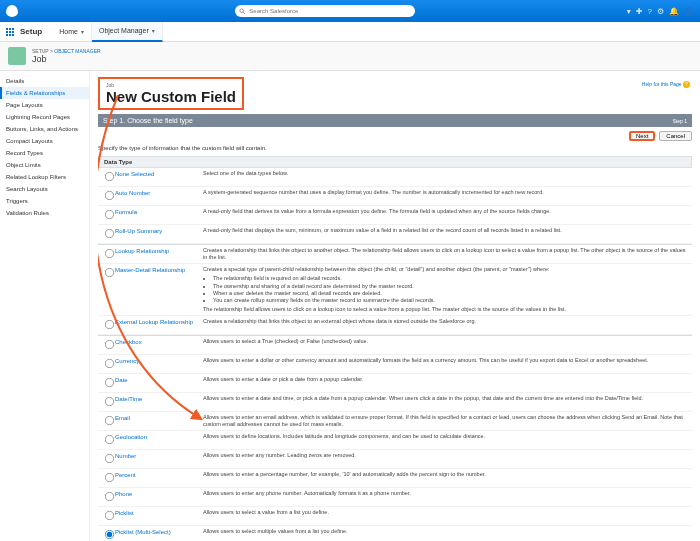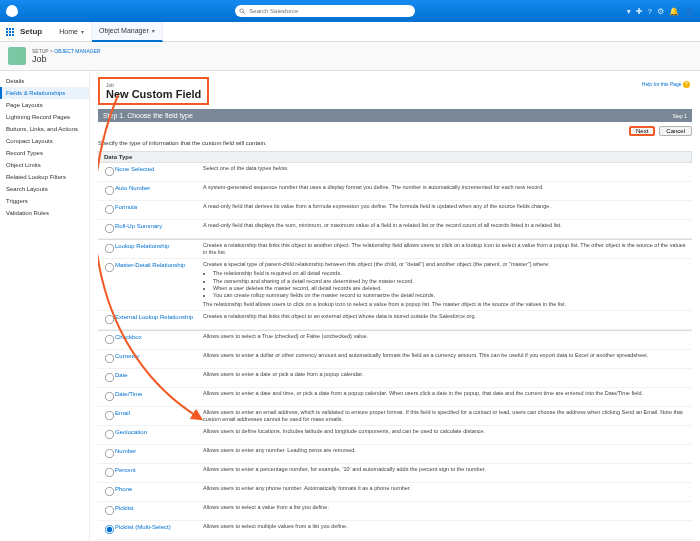--- a/index.html
+++ b/index.html
@@ -24,21 +24,21 @@
   .crumb { font-size:5px; color:#666; }
   .crumb a { color:#0070d2; text-decoration:none; }
   .header-title { font-size:9px; font-weight:400; }
   .layout { display:flex; }
   .sidebar { width:90px; border-right:1px solid #eee; padding:4px 0; }
   .sidebar .item { padding:3px 6px; font-size:6px; color:#333; cursor:pointer; }
   .sidebar .item.selected { background:#eaf2fb; color:#0070d2; border-left:2px solid #0070d2; padding-left:4px; }
   .main { flex:1; padding:6px 8px; position:relative; }
   .page-head-box { border:2px solid #f15a24; padding:3px 6px; display:inline-block; margin-bottom:4px; }
   .page-head-box .sub { font-size:5px; color:#666; }
-  .page-head-box .title { font-size:11px; font-weight:600; color:#222; }
+  .page-head-box .title { font-size:15px; font-weight:600; color:#222; }
   .help-link { position:absolute; right:10px; top:10px; font-size:5px; color:#0070d2; }
   .help-link .qm { display:inline-block; width:7px; height:7px; border-radius:50%; background:#f5b400; color:#fff; font-size:5px; text-align:center; line-height:7px; }
   .step-bar { background:#7a8796; color:#fff; font-size:7px; padding:3px 5px; display:flex; justify-content:space-between; align-items:center; margin-bottom:4px; }
   .step-bar .step-no { font-size:5px; }
   .btn-row { display:flex; justify-content:flex-end; gap:4px; margin-bottom:4px; }
   .btn { font-size:6px; border:1px solid #b3b3b3; background:#f4f4f4; padding:1px 6px; cursor:pointer; border-radius:2px; }
   .btn.callout { border:2px solid #f15a24; padding:0 5px; }
   .intro { font-size:6px; margin:3px 0 5px; }
   .sec-header { background:#eef1f3; border:1px solid #dcdfe3; padding:2px 5px; font-size:6px; font-weight:600; }
   .row { display:flex; padding:2px 5px; border-bottom:1px solid #f1f1f1; }

